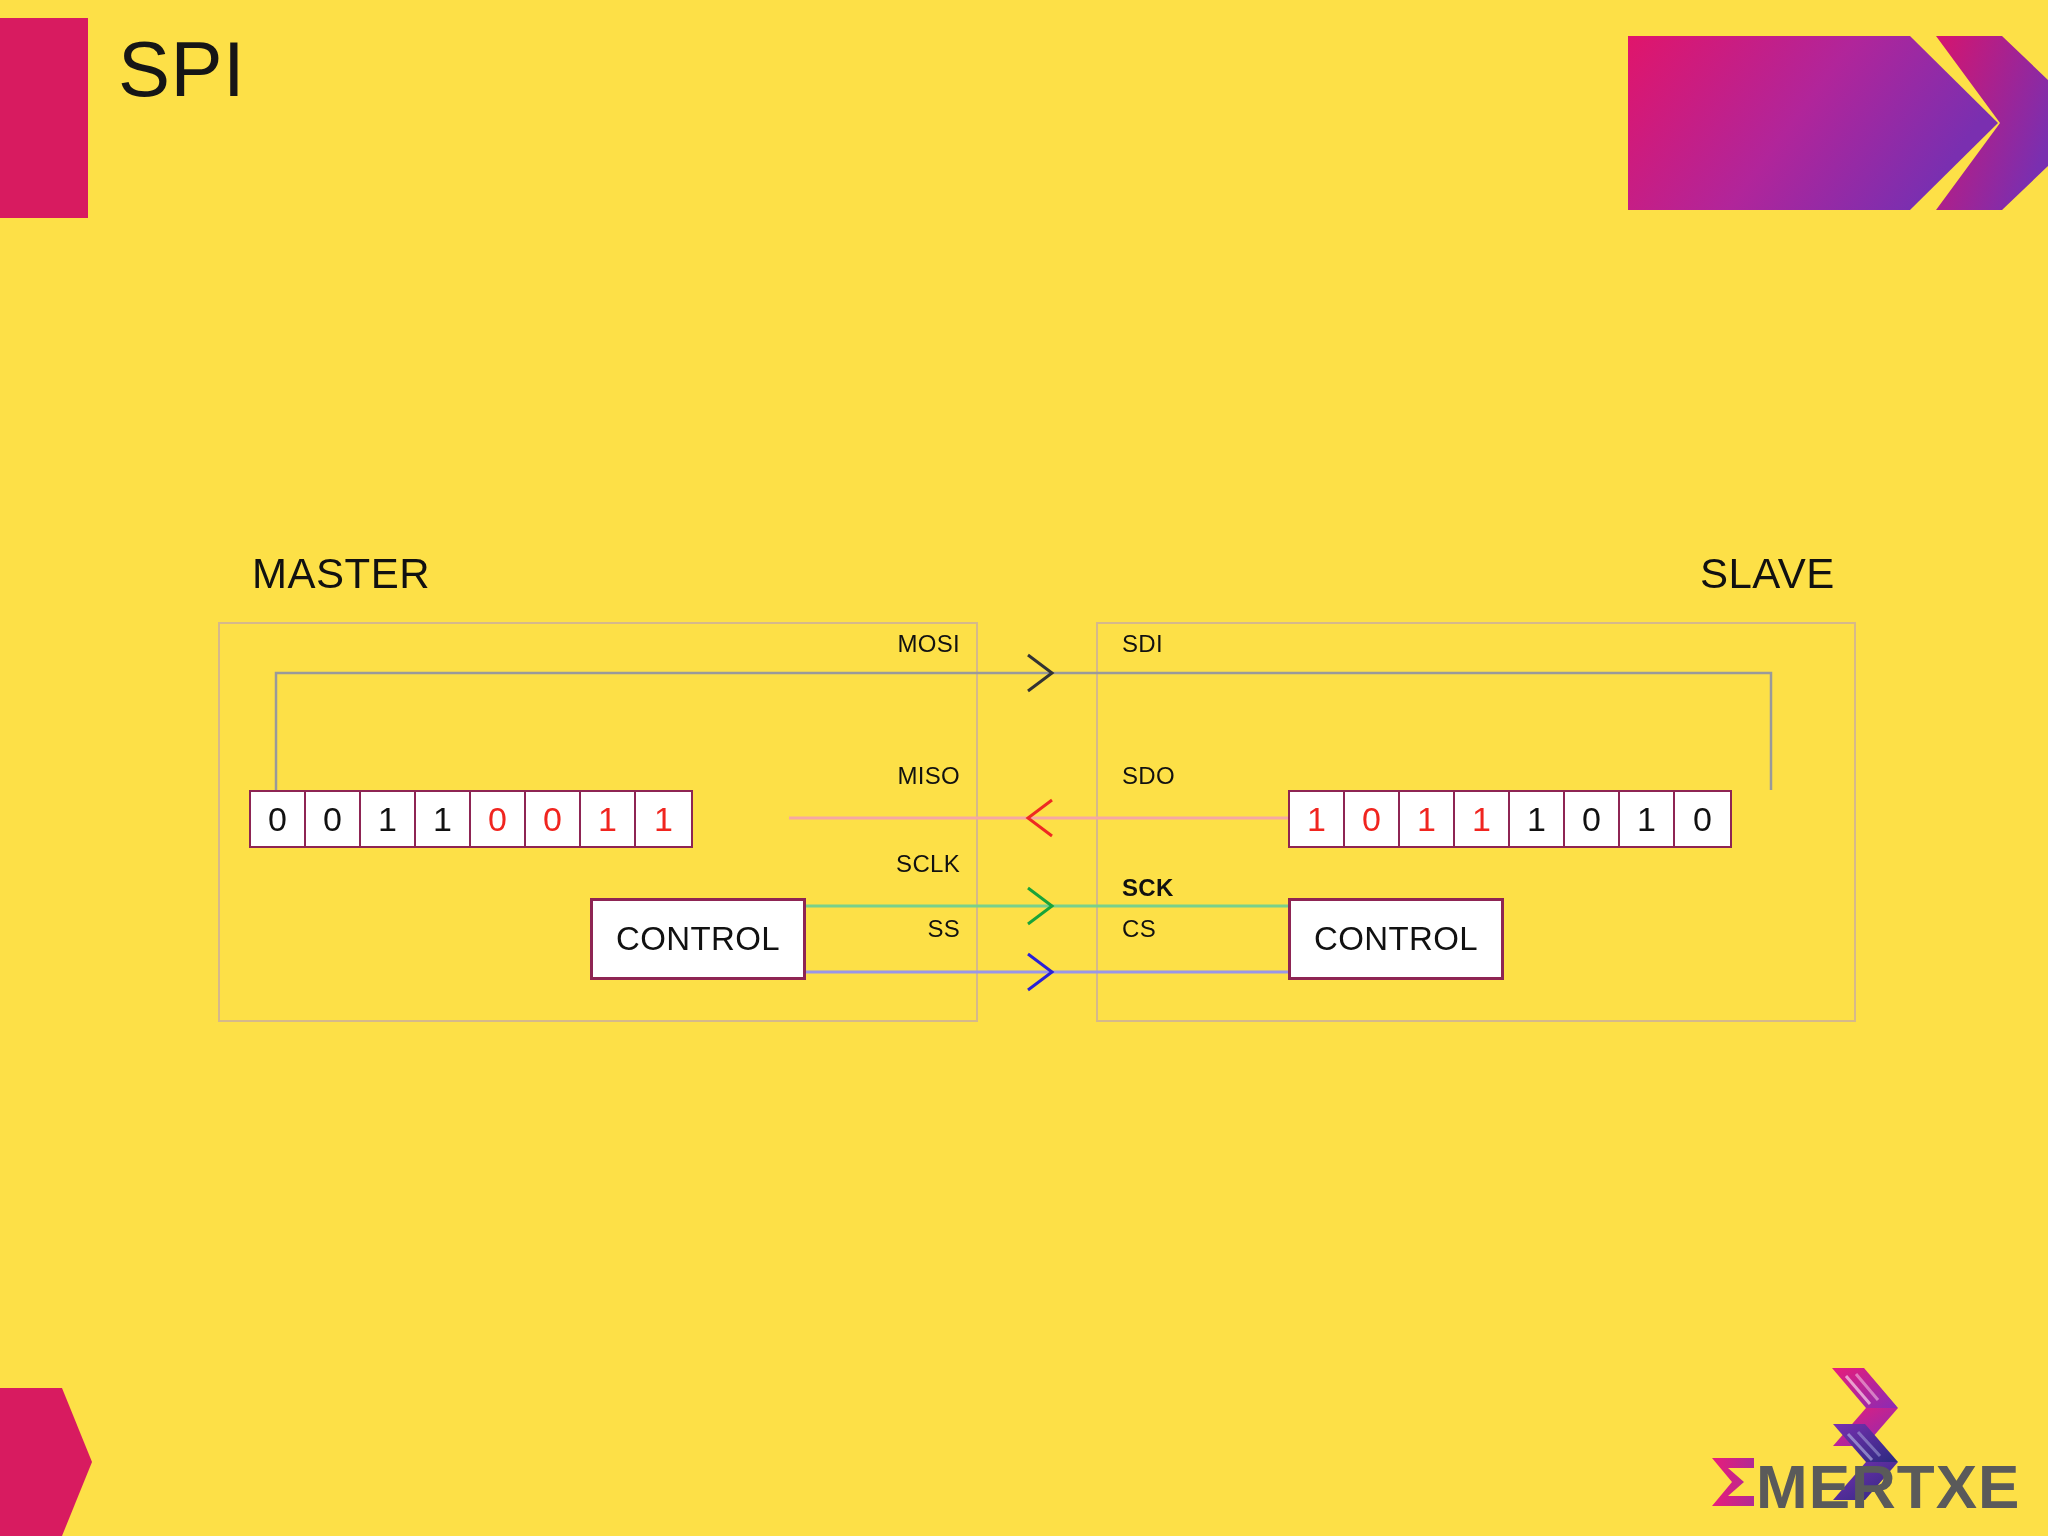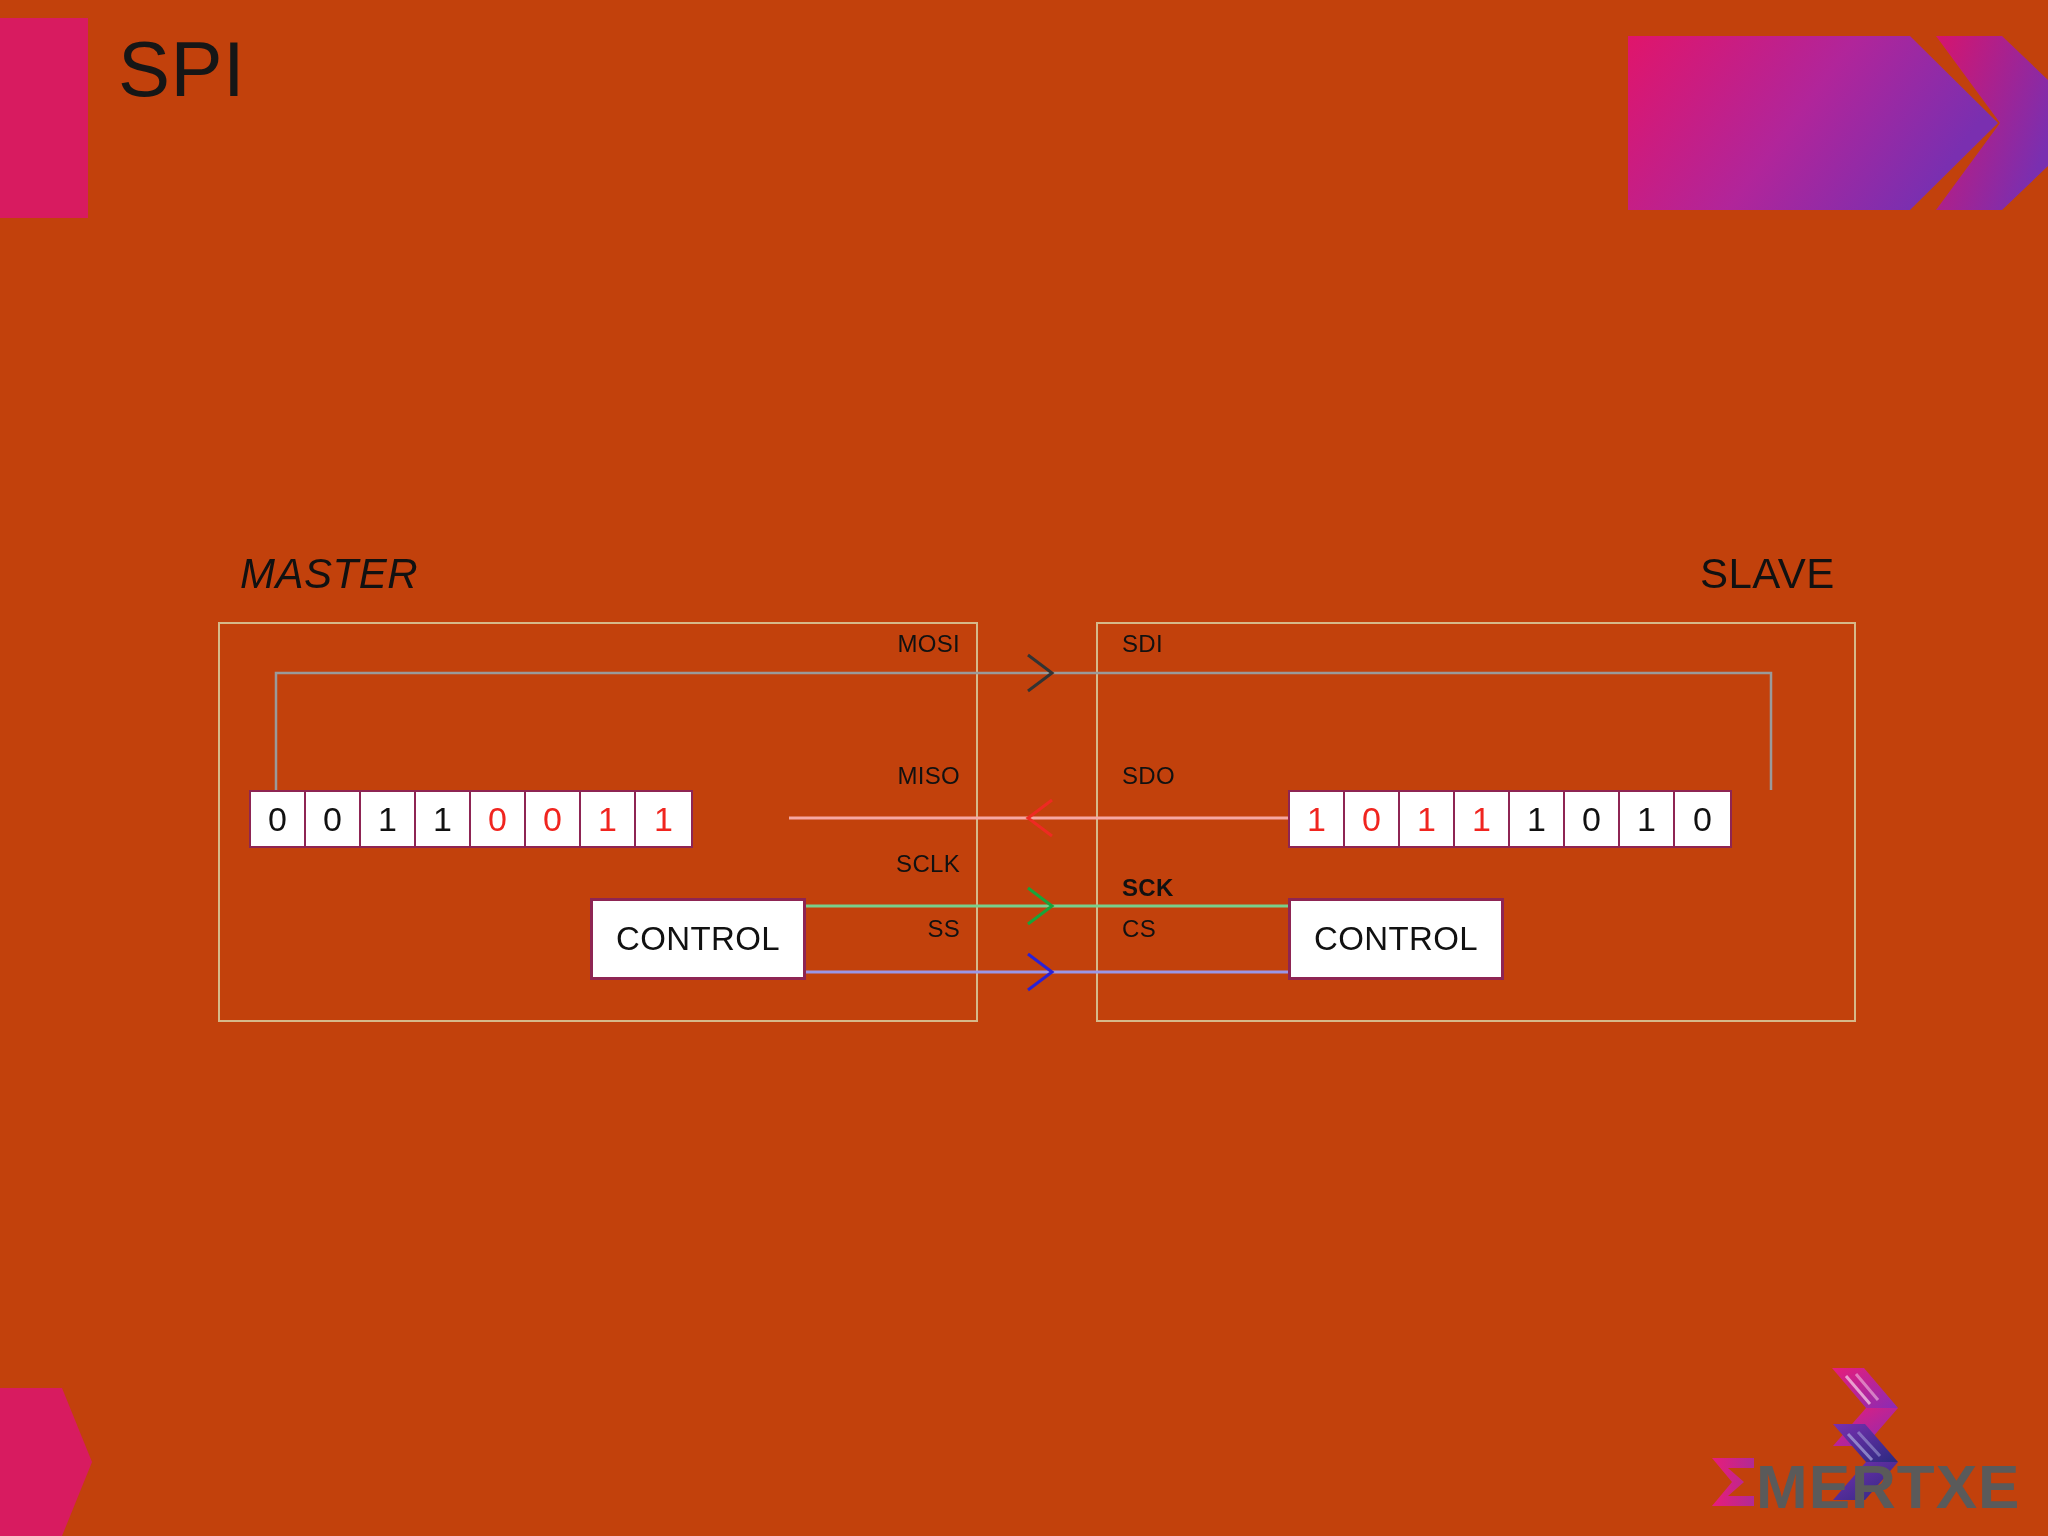--- a/index.html
+++ b/index.html
@@ -5,21 +5,21 @@
   * { margin:0; padding:0; box-sizing:border-box; }
   html, body {
     width:2048px; height:1536px;
     background:#ffffff;
     font-family:"Liberation Sans", sans-serif;
     overflow:hidden;
   }
   #slide {
     position:relative;
     width:2048px; height:1536px;
-    background:#c2410c;
+    background:#fde047;
     padding-left:7px;
   }
 
   
   .hdr-bar {
     position:absolute;
     left:0; top:18px;
     width:88px; height:200px;
     background:#d81b60;
   }
@@ -66,21 +66,21 @@
     width:2048px; height:1536px;
   }
   .side-label {
     position:absolute;
     font-size:42px;
     color:#111;
     font-weight:400;
     letter-spacing:0.5px;
     white-space:nowrap;
   }
-  #master-label { left:240px; top:550px;font-style:italic; }
+  #master-label { left:252px; top:550px; }
   #slave-label  { left:1700px; top:550px; }
 
   .chip-box {
     position:absolute;
     border:2px solid #d6b98a;
     background:transparent;
   }
   #master-box { left:218px; top:622px; width:760px; height:400px; }
   #slave-box  { left:1096px; top:622px; width:760px; height:400px; }
 

